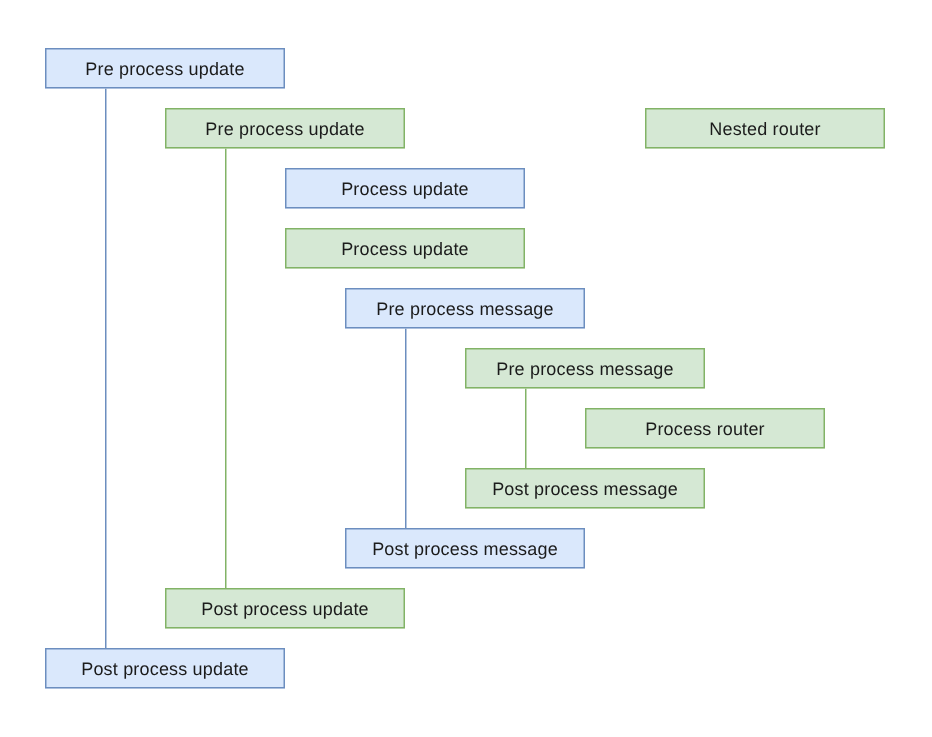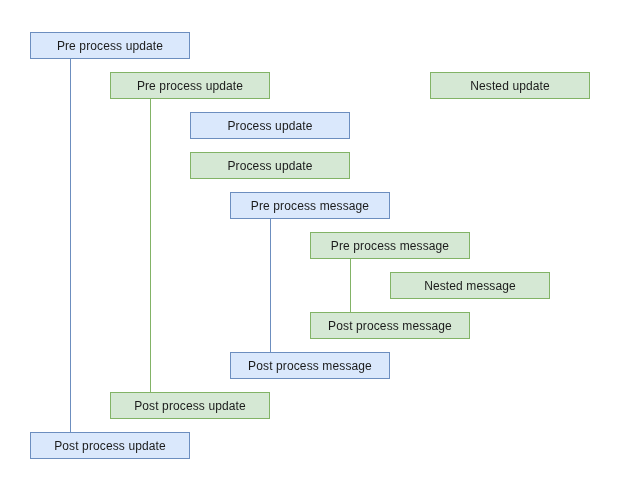--- a/index.html
+++ b/index.html
@@ -75,27 +75,27 @@
   <div class="node green" style="left:110px; top:72px; width:160px; height:27px;">Pre process update</div>
 
   <div class="node blue" style="left:190px; top:112px; width:160px; height:27px;">Process update</div>
 
   <div class="node green" style="left:190px; top:152px; width:160px; height:27px;">Process update</div>
 
   <div class="node blue" style="left:230px; top:192px; width:160px; height:27px;">Pre process message</div>
 
   <div class="node green" style="left:310px; top:232px; width:160px; height:27px;">Pre process message</div>
 
-  <div class="node green" style="left:390px; top:272px; width:160px; height:27px;">Nested message</div>
+  <div class="node green" style="left:390px; top:272px; width:160px; height:27px;">Process router</div>
 
   <div class="node green" style="left:310px; top:312px; width:160px; height:27px;">Post process message</div>
 
   <div class="node blue" style="left:230px; top:352px; width:160px; height:27px;">Post process message</div>
 
   <div class="node green" style="left:110px; top:392px; width:160px; height:27px;">Post process update</div>
 
   <div class="node blue" style="left:30px; top:432px; width:160px; height:27px;">Post process update</div>
 
   <div class="legend-group" style="left:0; top:0; width:621px; height:110px;">
-    <div class="node green" style="left:430px; top:72px; width:160px; height:27px;">Nested update</div>
+    <div class="node green" style="left:430px; top:72px; width:160px; height:27px;">Nested router</div>
   </div>
 
 </div>
 
 </body></html>

